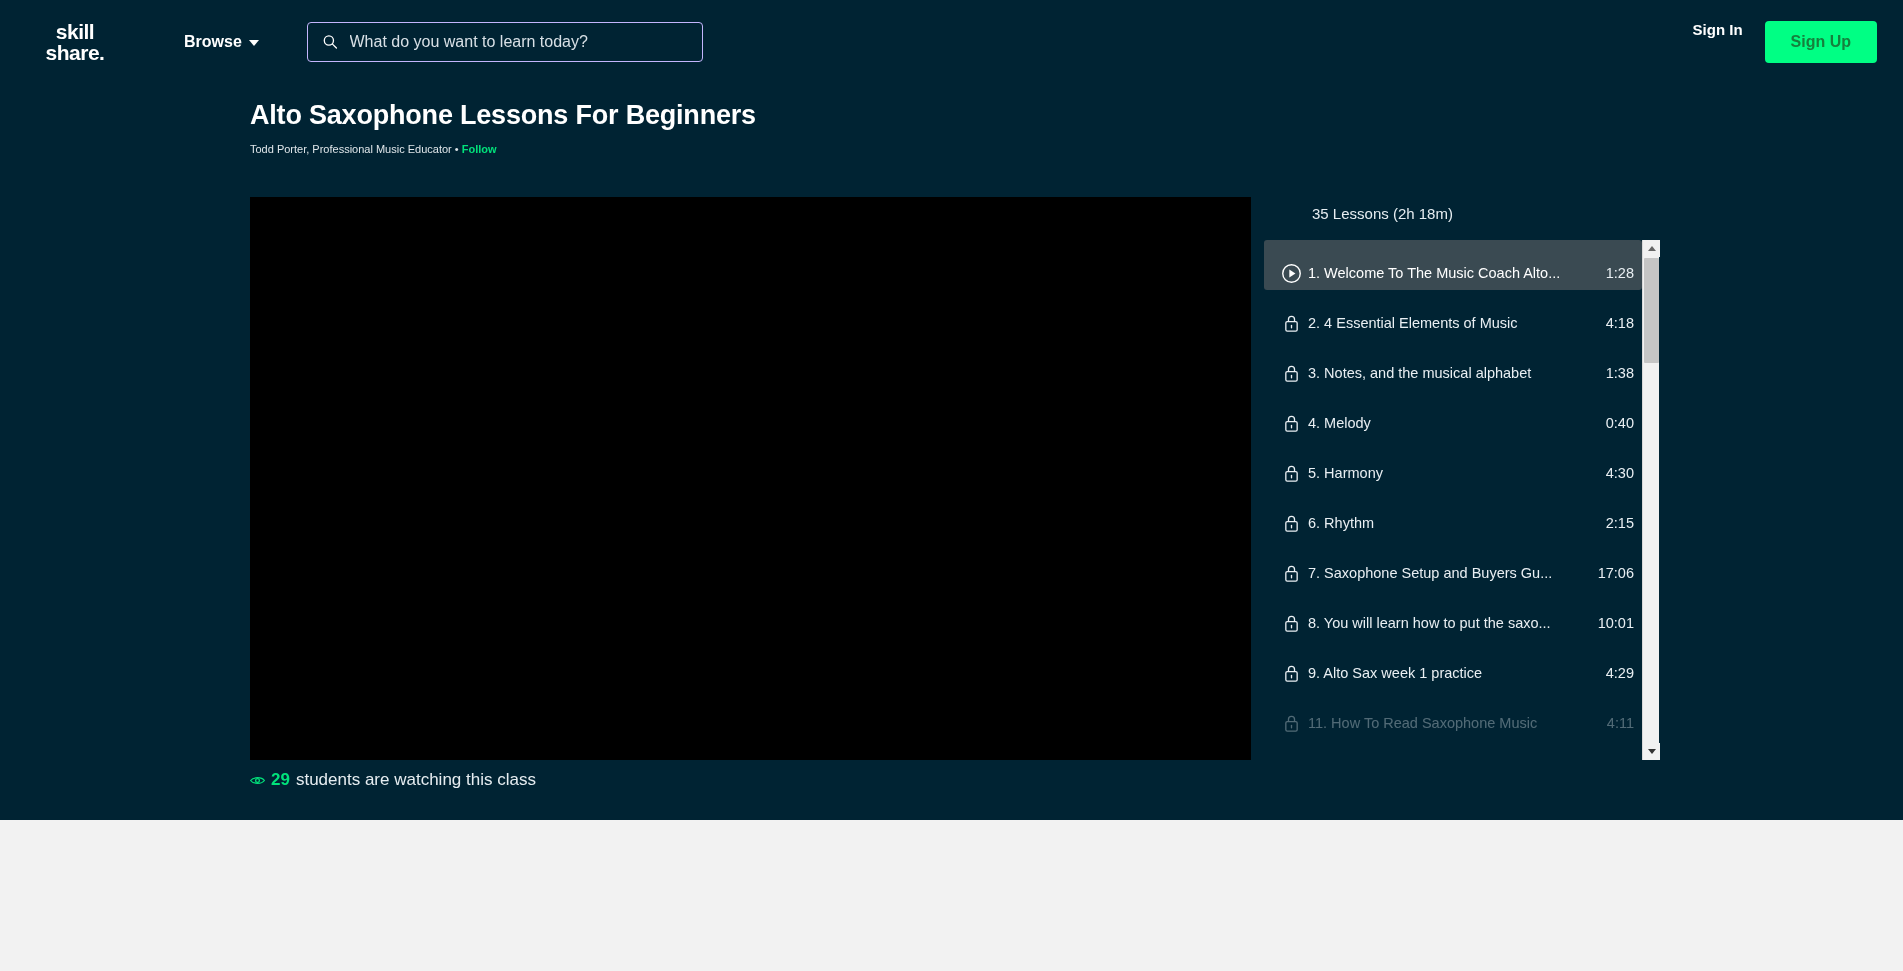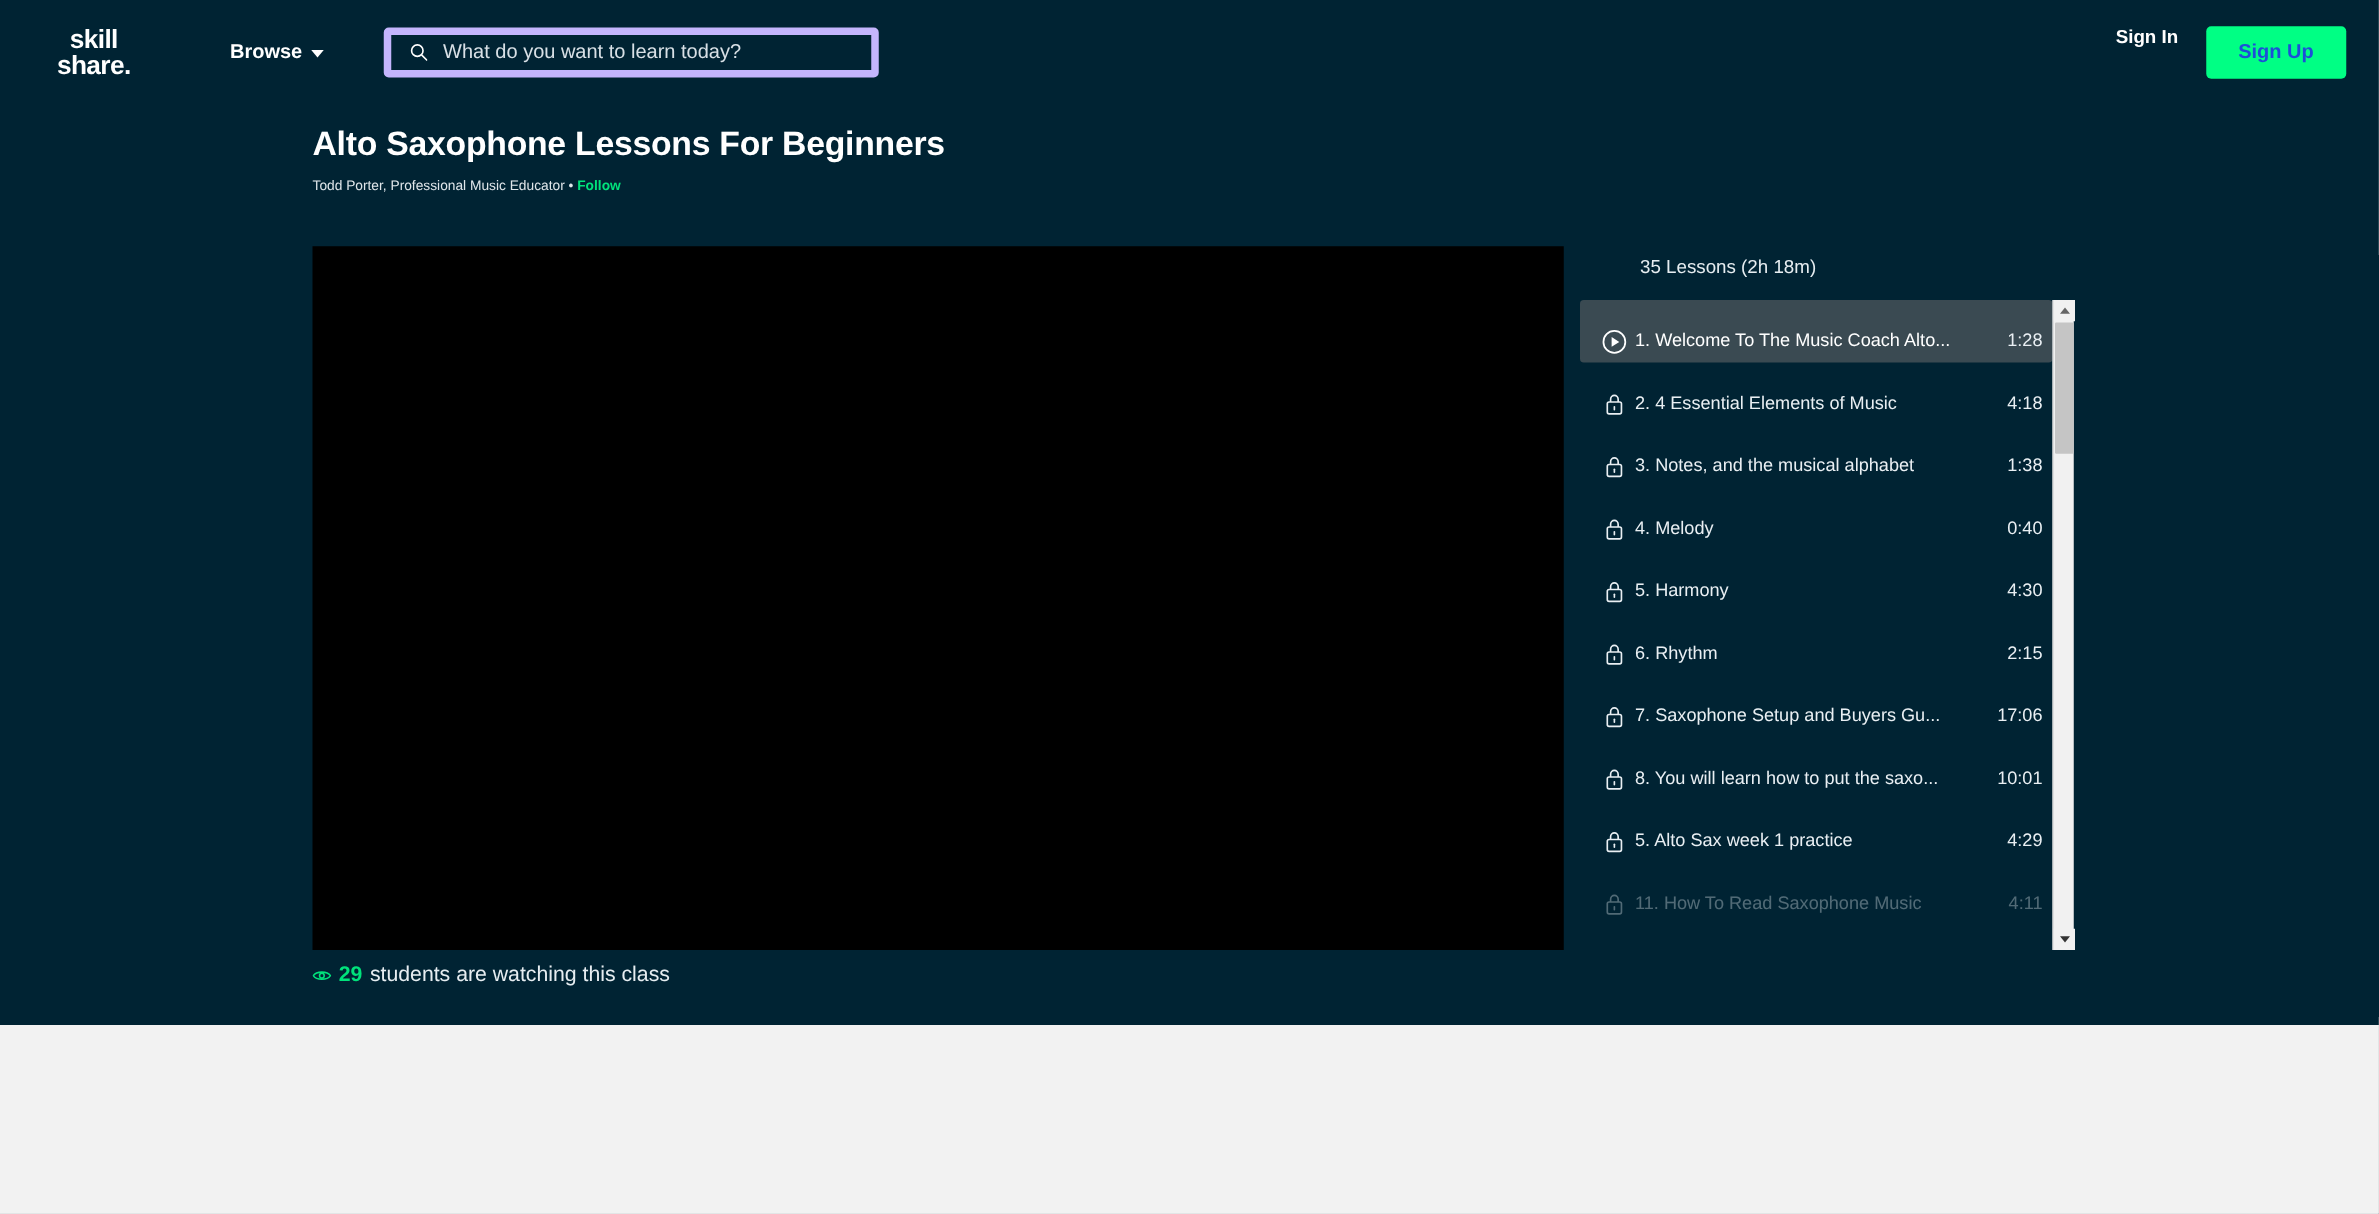--- a/index.html
+++ b/index.html
@@ -56,21 +56,21 @@
     width: 0; height: 0;
     border-left: 5px solid transparent;
     border-right: 5px solid transparent;
     border-top: 6px solid #ffffff;
     margin-top: 2px;
   }
   .searchbox {
     margin-left: 48px;
     width: 396px;
     height: 40px;
-    border: 6px solid #c4b5fd;
+    border: 1px solid #c4b5fd;
     border-radius: 4px;
     display: flex;
     align-items: center;
     padding: 0 14px;
     gap: 12px;
     background: transparent;
     cursor: text;
   }
   .searchbox input {
     background: transparent;
@@ -89,21 +89,21 @@
     gap: 22px;
   }
   .signin {
     color: #ffffff;
     font-size: 15px;
     font-weight: bold;
     cursor: pointer;
   }
   .signup {
     background: #00ff84;
-    color: #1d4ed8;
+    color: #15803d;
     font-size: 16px;
     font-weight: bold;
     border: none;
     border-radius: 4px;
     padding: 12px 26px;
     cursor: pointer;
     font-family: "Liberation Sans", sans-serif;
   }
 
   
@@ -372,21 +372,21 @@
         <div class="lesson-time">10:01</div>
       </div>
       <div class="lesson-row">
         <div class="lesson-ico">
           <svg width="17" height="19" viewBox="0 0 18 20" fill="none" stroke="#e9eff3" stroke-width="1.4">
             <rect x="3" y="8" width="12" height="10" rx="1.5"></rect>
             <path d="M5.8 8 V5.6 a3.2 3.2 0 0 1 6.4 0 V8"></path>
             <line x1="9" y1="12" x2="9" y2="14.5" stroke-linecap="round"></line>
           </svg>
         </div>
-        <div class="lesson-name">5. Alto Sax week 1 practice</div>
+        <div class="lesson-name">9. Alto Sax week 1 practice</div>
         <div class="lesson-time">4:29</div>
       </div>
       <div class="lesson-row faded">
         <div class="lesson-ico">
           <svg width="17" height="19" viewBox="0 0 18 20" fill="none" stroke="#e9eff3" stroke-width="1.4">
             <rect x="3" y="8" width="12" height="10" rx="1.5"></rect>
             <path d="M5.8 8 V5.6 a3.2 3.2 0 0 1 6.4 0 V8"></path>
             <line x1="9" y1="12" x2="9" y2="14.5" stroke-linecap="round"></line>
           </svg>
         </div>

